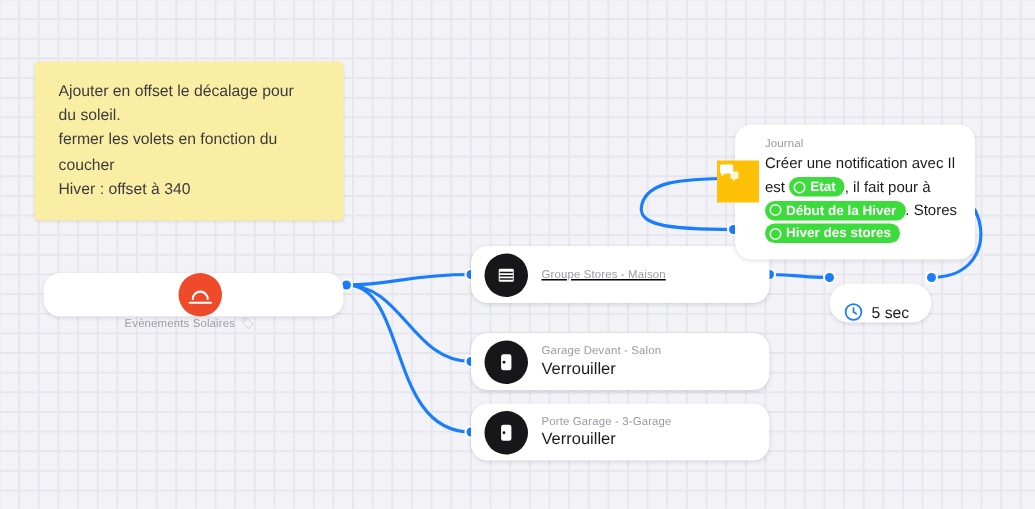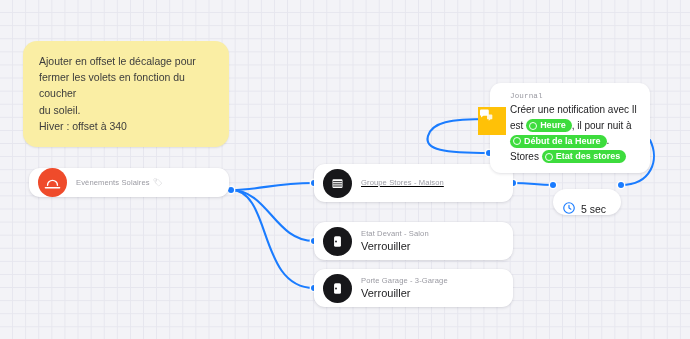--- a/index.html
+++ b/index.html
@@ -15,21 +15,21 @@
       linear-gradient(to right, #e6e6ee 1px, transparent 1px),
       linear-gradient(to bottom, #e6e6ee 1px, transparent 1px);
     background-size:13.1px 13.1px;
     background-position:-1px -1px;
   }
   #edges{position:absolute;left:0;top:0;width:690px;height:339px;pointer-events:none;}
 
   
   .sticky{
     position:absolute;left:23px;top:41px;width:206px;
-    background:#faeea4;border-radius:14px;
+    background:#faeea4;border-radius:3px;
     padding:12px 13px 13px 16px;box-sizing:border-box;
     color:#3c3c3c;font-size:10.5px;line-height:16.2px;
     box-shadow:0 1px 2px rgba(0,0,0,.09);
   }
   .sticky div{white-space:pre-wrap;}
 
   
   .node{
     position:absolute;background:#ffffff;border-radius:11px;
     box-shadow:0 1px 3px rgba(20,20,43,.13), 0 0 0 .5px rgba(0,0,0,.02);
@@ -43,35 +43,35 @@
   .node .txt{padding:0 14px 0 9px;min-width:0;}
   .sub{
     font-size:7.6px;color:#9a9aa2;line-height:10px;
     letter-spacing:.1px;white-space:nowrap;
     display:flex;align-items:center;gap:3px;
   }
   .title{font-size:11px;color:#1c1c1e;line-height:14.5px;}
   .title b{font-weight:bold;}
 
   
-  #node-sun       {left:29px; top:168px; width:200px;height:29px;}
+  #node-sun       {left:29px; top:182px; width:200px;height:29px;flex-direction:column;}
   #node-blinds    {left:314px;top:164px; width:199px;height:38px;text-decoration:underline;}
   #node-doorfront {left:314px;top:222px; width:199px;height:38px;}
   #node-doorgarage{left:314px;top:269px; width:199px;height:38px;}
 
   #node-notify{
     position:absolute;left:490px;top:83px;width:160px;
     background:#fff;border-radius:11px;
     box-shadow:0 1px 3px rgba(20,20,43,.13);
     padding:8px 10px 9px 0;box-sizing:border-box;
     display:flex;align-items:flex-start;
   }
   #node-notify .bubble{margin-left:0;position:absolute;left:-12px;top:24px;width:28px;height:28px;}
   #node-notify .txt{padding-left:20px;padding-right:0;}
-  #node-notify .sub{margin-bottom:1px;font-family:Liberation Mono, monospace;}
+  #node-notify .sub{margin-bottom:1px;}
   .ntext{font-size:10px;color:#1c1c1e;line-height:15.5px;}
   .tag{
     display:inline-flex;align-items:center;gap:3px;
     background:#3ddc3d;color:#ffffff;border-radius:8px;
     padding:0px 6px 0px 3px;font-size:9px;line-height:13px;
     font-weight:bold;vertical-align:middle;margin:.5px 0;
     white-space:nowrap;
   }
   .tag .tdot{
     width:8px;height:8px;border-radius:50%;
@@ -128,22 +128,22 @@
   <div class="port" style="left:513px;top:183px;"></div>
   <div class="port" style="left:314px;top:241px;"></div>
   <div class="port" style="left:314px;top:288px;"></div>
   <div class="port" style="left:553px;top:185px;"></div>
   <div class="port" style="left:621px;top:185px;"></div>
   <div class="port" style="left:489px;top:119px;"></div>
   <div class="port" style="left:489px;top:153px;"></div>
 
   <div class="sticky">
     <div>Ajouter en offset le décalage pour</div>
+    <div>du soleil.</div>
     <div>fermer les volets en fonction du coucher</div>
-    <div>du soleil.</div>
     <div>Hiver : offset à 340</div>
   </div>
 
   <div class="node" id="node-sun">
     <div class="bubble b-orange">
       <svg width="17" height="17" viewBox="0 0 24 24" fill="none" stroke="#fff" stroke-width="2" stroke-linecap="round">
         <path d="M5 16a7 7 0 0 1 14 0"></path>
           <line x1="2" y1="19.5" x2="22" y2="19.5"></line>
       </svg>
     </div>
@@ -172,21 +172,21 @@
   </div>
 
   <div class="node" id="node-doorfront">
     <div class="bubble b-dark">
       <svg width="15" height="15" viewBox="0 0 24 24">
         <rect x="6.5" y="3.5" width="11" height="17" rx="2.5" fill="#fff"></rect>
         <circle cx="9.6" cy="12" r="1.5" fill="#17171a"></circle>
       </svg>
     </div>
     <div class="txt">
-      <div class="sub">Etat Devant - Salon</div>
+      <div class="sub">Garage Devant - Salon</div>
       <div class="title">Verrouiller</div>
     </div>
   </div>
 
   <div class="node" id="node-doorgarage">
     <div class="bubble b-dark">
       <svg width="15" height="15" viewBox="0 0 24 24">
         <rect x="6.5" y="3.5" width="11" height="17" rx="2.5" fill="#fff"></rect>
         <circle cx="9.6" cy="12" r="1.5" fill="#17171a"></circle>
       </svg>
@@ -201,27 +201,27 @@
     <div class="bubble b-yellow">
       <svg width="16" height="16" viewBox="0 0 24 24" fill="#fff">
         <path d="M3 5.5a1.6 1.6 0 0 1 1.6-1.6h10a1.6 1.6 0 0 1 1.6 1.6v6a1.6 1.6 0 0 1-1.6 1.6H8l-3.4 2.6v-2.6H4.6A1.6 1.6 0 0 1 3 11.5z"></path>
         <path d="M13.5 12.5a1.4 1.4 0 0 1 1.4-1.4h5.2a1.4 1.4 0 0 1 1.4 1.4v4.6a1.4 1.4 0 0 1-1.4 1.4h-1.1l-2.9 2.3v-2.3h-1.2a1.4 1.4 0 0 1-1.4-1.4z" opacity=".85"></path>
       </svg>
     </div>
     <div class="txt">
       <div class="sub">Journal</div>
       <div class="ntext"><span>Créer une notification avec Il est </span><span class="tag">
             <span class="tdot"></span>
-            <span>Heure</span>
-          </span><span>, il pour nuit à </span><span class="tag">
+            <span>Etat</span>
+          </span><span>, il fait pour à </span><span class="tag">
             <span class="tdot"></span>
-            <span>Début de la Heure</span>
+            <span>Début de la Hiver</span>
           </span><span>. Stores </span><span class="tag">
             <span class="tdot"></span>
-            <span>Etat des stores</span>
+            <span>Hiver des stores</span>
           </span></div>
     </div>
   </div>
 
   <div id="node-delay">
     <span style="display:flex;">
       <svg width="14" height="14" viewBox="0 0 24 24" fill="none" stroke="#1a7cff" stroke-width="2" stroke-linecap="round">
         <circle cx="12" cy="12" r="9"></circle>
           <path d="M12 7.5V12l3.2 2"></path>
       </svg>

